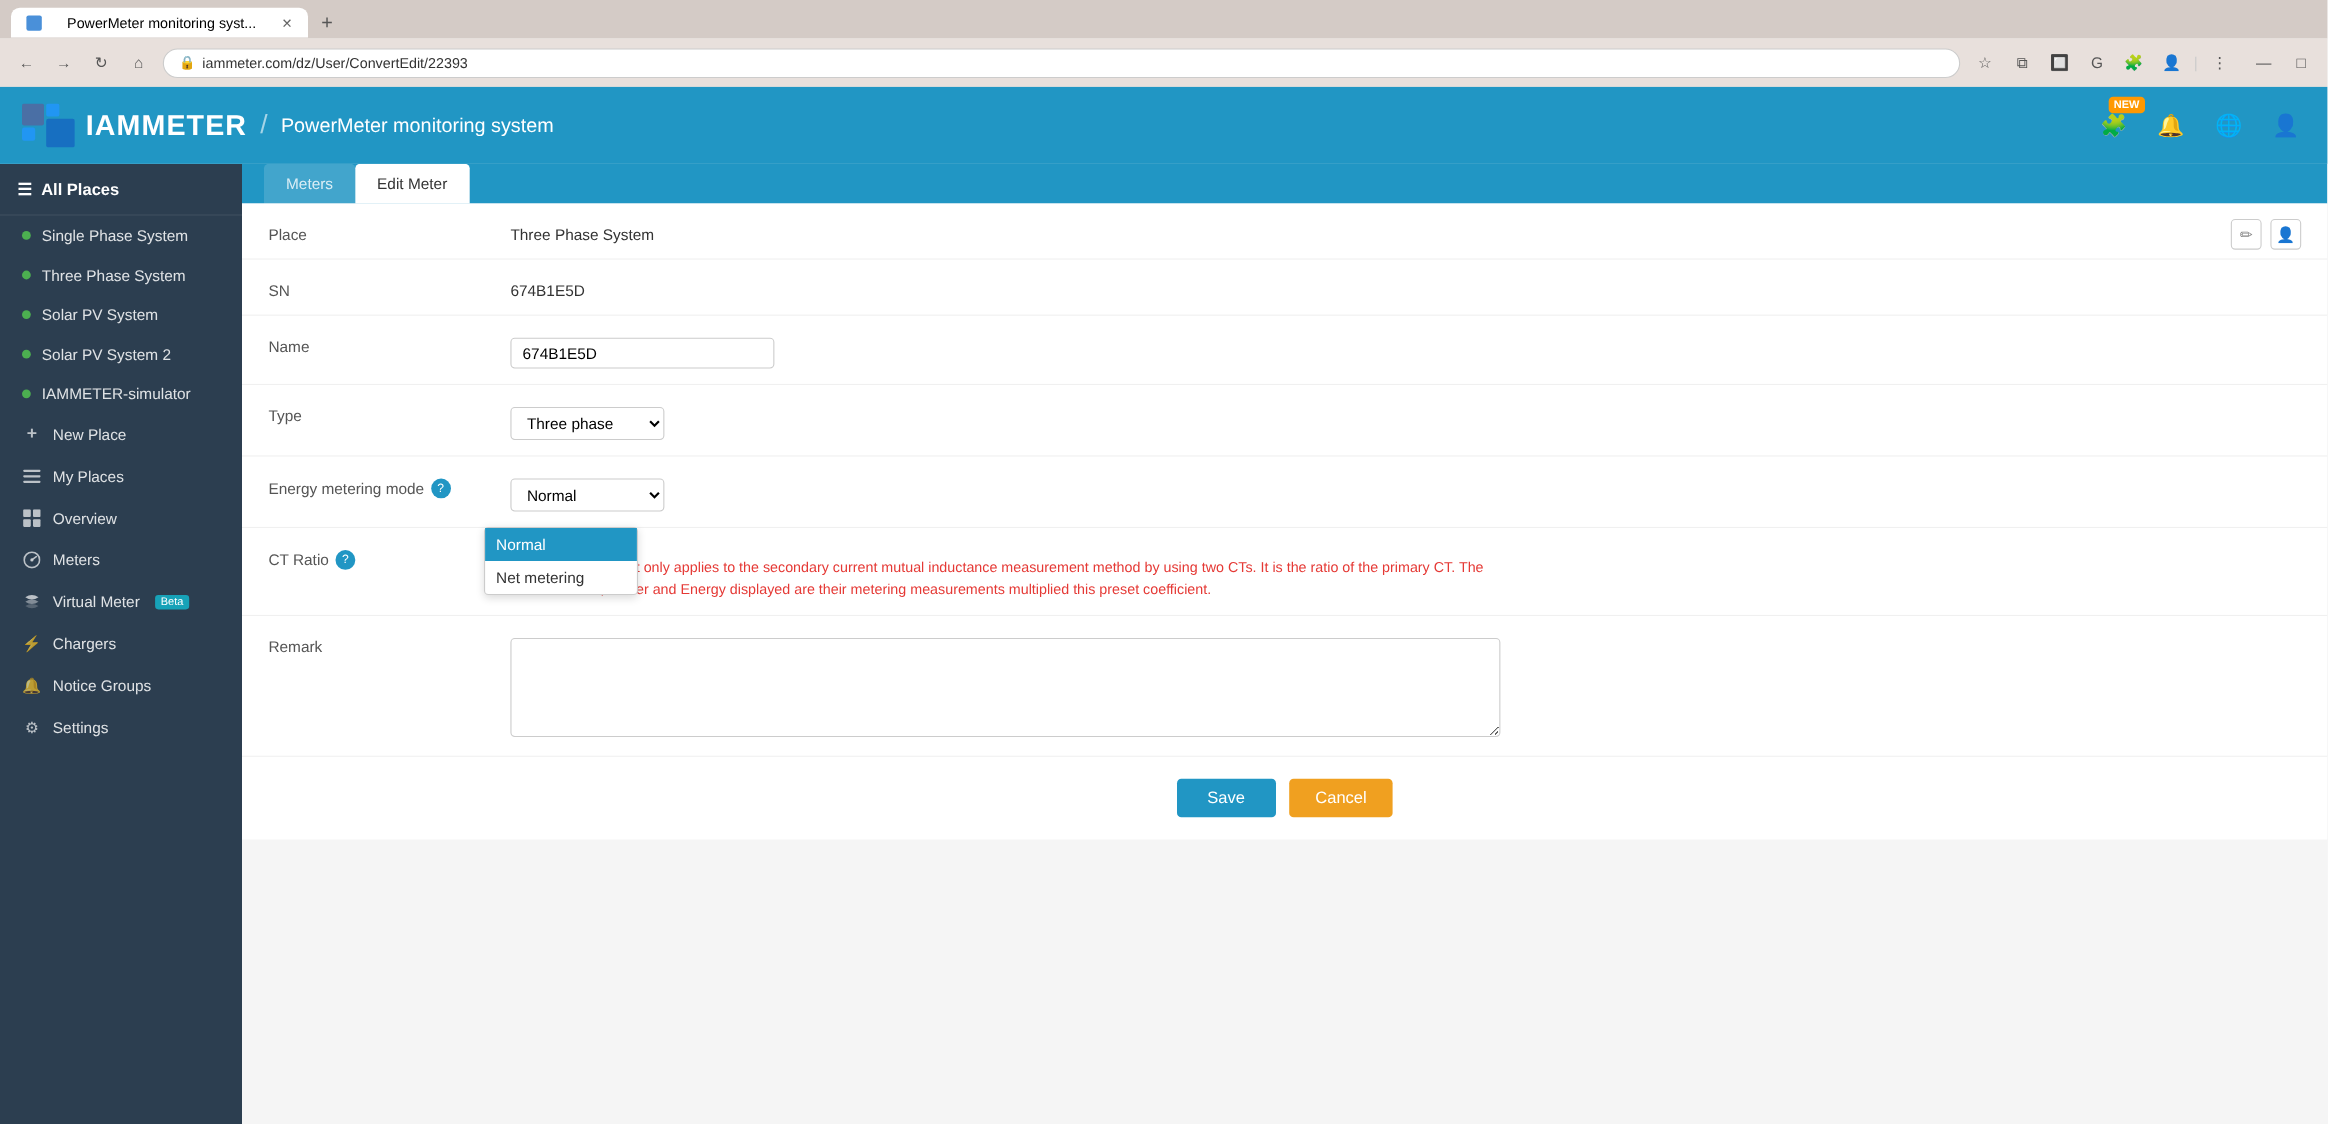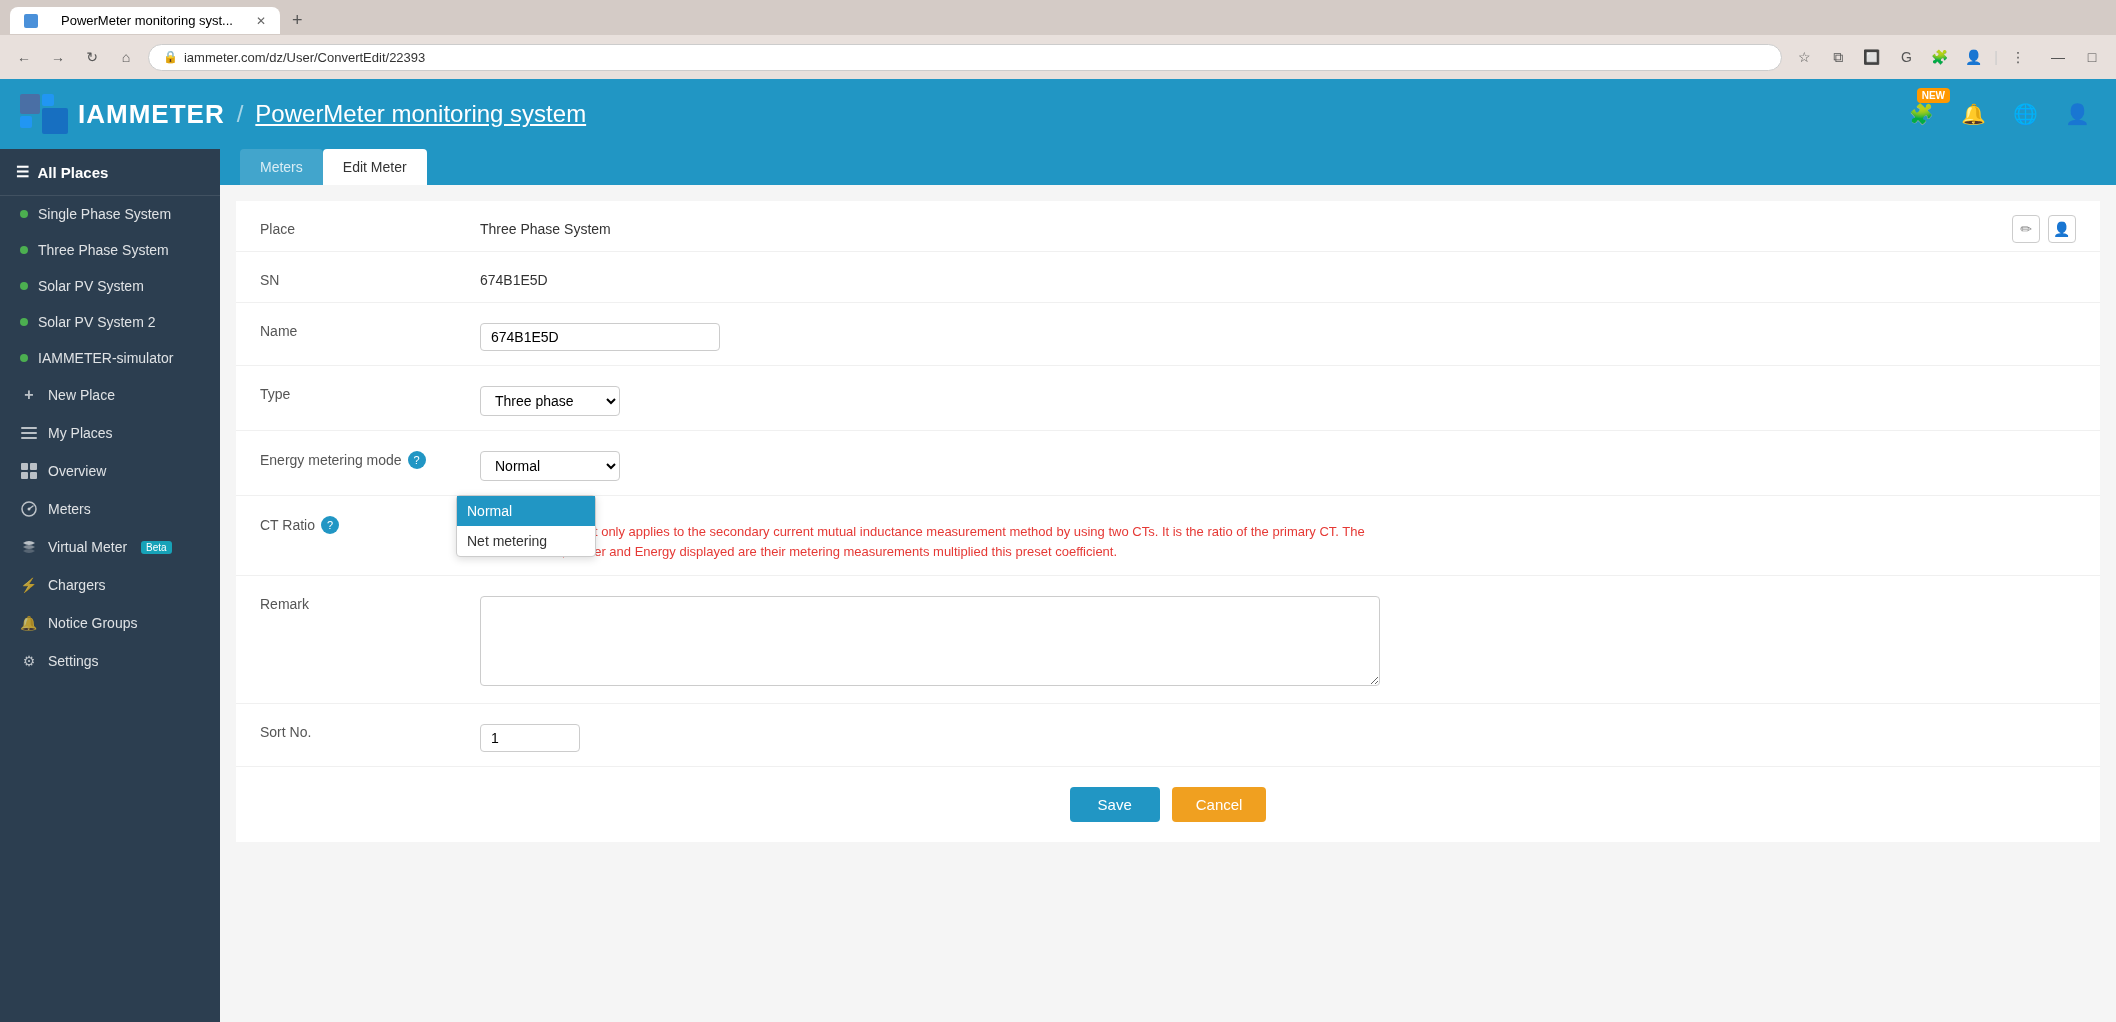--- a/index.html
+++ b/index.html
@@ -21,21 +21,21 @@
 
     
     .app { display: flex; flex-direction: column; height: calc(100vh - 68px); }
 
     
     .header { background: #2196c4; display: flex; align-items: center; padding: 0 20px; height: 70px; color: white; }
     .logo-area { display: flex; align-items: center; gap: 10px; }
     .logo-icon { display: flex; gap: 3px; }
     .logo-text { font-size: 26px; font-weight: bold; color: white; letter-spacing: 1px; }
     .header-divider { color: rgba(255,255,255,0.6); font-size: 24px; margin: 0 12px; }
-    .header-title { font-size: 24px; font-weight: 500; text-decoration: underline; }
+    .header-title { font-size: 18px; font-weight: 500; }
     .header-actions { margin-left: auto; display: flex; align-items: center; gap: 16px; }
     .puzzle-icon-wrapper { position: relative; }
     .new-badge { background: #ff9800; color: white; font-size: 10px; font-weight: bold; padding: 2px 5px; border-radius: 4px; position: absolute; top: -8px; right: -10px; }
     .header-icon-btn { width: 36px; height: 36px; display: flex; align-items: center; justify-content: center; color: white; cursor: pointer; font-size: 20px; }
 
     
     .main { display: flex; flex: 1; overflow: hidden; }
 
     
     .sidebar { width: 220px; background: #2c3e50; color: white; display: flex; flex-direction: column; overflow-y: auto; }
@@ -50,21 +50,21 @@
     
     .content { flex: 1; background: #f5f5f5; overflow-y: auto; }
 
     
     .tabs { background: #2196c4; display: flex; align-items: flex-end; padding: 0 20px; }
     .tab { padding: 10px 20px; cursor: pointer; font-size: 14px; border-radius: 4px 4px 0 0; }
     .tab.inactive { color: rgba(255,255,255,0.8); background: rgba(255,255,255,0.15); }
     .tab.active { background: white; color: #333; font-weight: 500; }
 
     
-    .form-area { background: white; margin: 16px; padding: 0; }
+    .form-area { background: white; margin: 0; padding: 0; }
     .form-row { display: flex; align-items: flex-start; padding: 14px 24px; border-bottom: 1px solid #f0f0f0; min-height: 50px; position: relative; }
     .form-label { width: 220px; color: #555; padding-top: 6px; font-size: 14px; display: flex; align-items: center; gap: 6px; flex-shrink: 0; }
     .form-value { flex: 1; color: #333; padding-top: 6px; font-size: 14px; }
     .form-input { border: 1px solid #ccc; border-radius: 4px; padding: 5px 10px; font-size: 14px; width: 240px; outline: none; }
     .form-select { border: 1px solid #ccc; border-radius: 4px; padding: 5px 10px; font-size: 14px; width: 140px; outline: none; background: white; cursor: pointer; appearance: auto; }
     .form-textarea { border: 1px solid #ccc; border-radius: 4px; padding: 8px; font-size: 14px; width: 900px; height: 90px; outline: none; resize: vertical; }
     .help-icon { width: 18px; height: 18px; background: #2196c4; border-radius: 50%; color: white; display: inline-flex; align-items: center; justify-content: center; font-size: 11px; cursor: pointer; flex-shrink: 0; }
     .ct-hint { color: #e53935; font-size: 13px; margin-top: 6px; line-height: 1.5; max-width: 900px; }
 
     
@@ -323,28 +323,20 @@
 
         <div class="form-row">
           <div class="form-label">
             <span>Remark</span>
           </div>
           <div class="form-value">
             <textarea class="form-textarea" style=""></textarea>
           </div>
         </div>
 
-        <div class="form-row">
-          <div class="form-label">
-            <span>Sort No.</span>
-          </div>
-          <div class="form-value">
-            <input class="form-input" type="number" style="width: 100px;" value="1">
-          </div>
-        </div>
 
         <div class="form-actions">
           <button class="btn-save">Save</button>
           <button class="btn-cancel">Cancel</button>
         </div>
       </div>
     </div>
   </div>
 </div>
 

